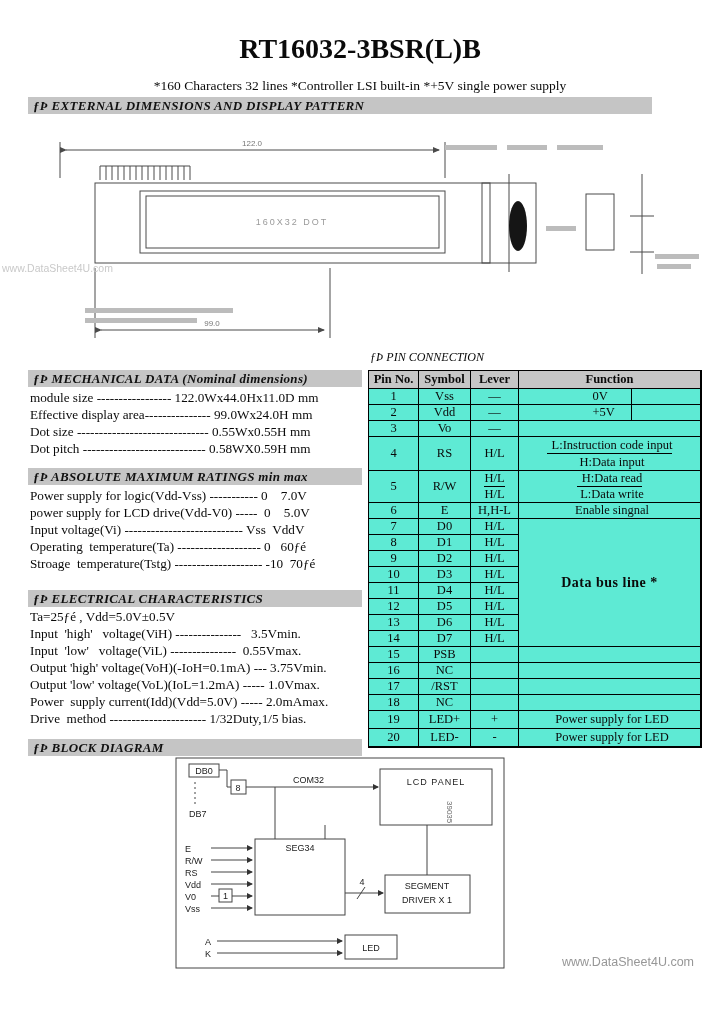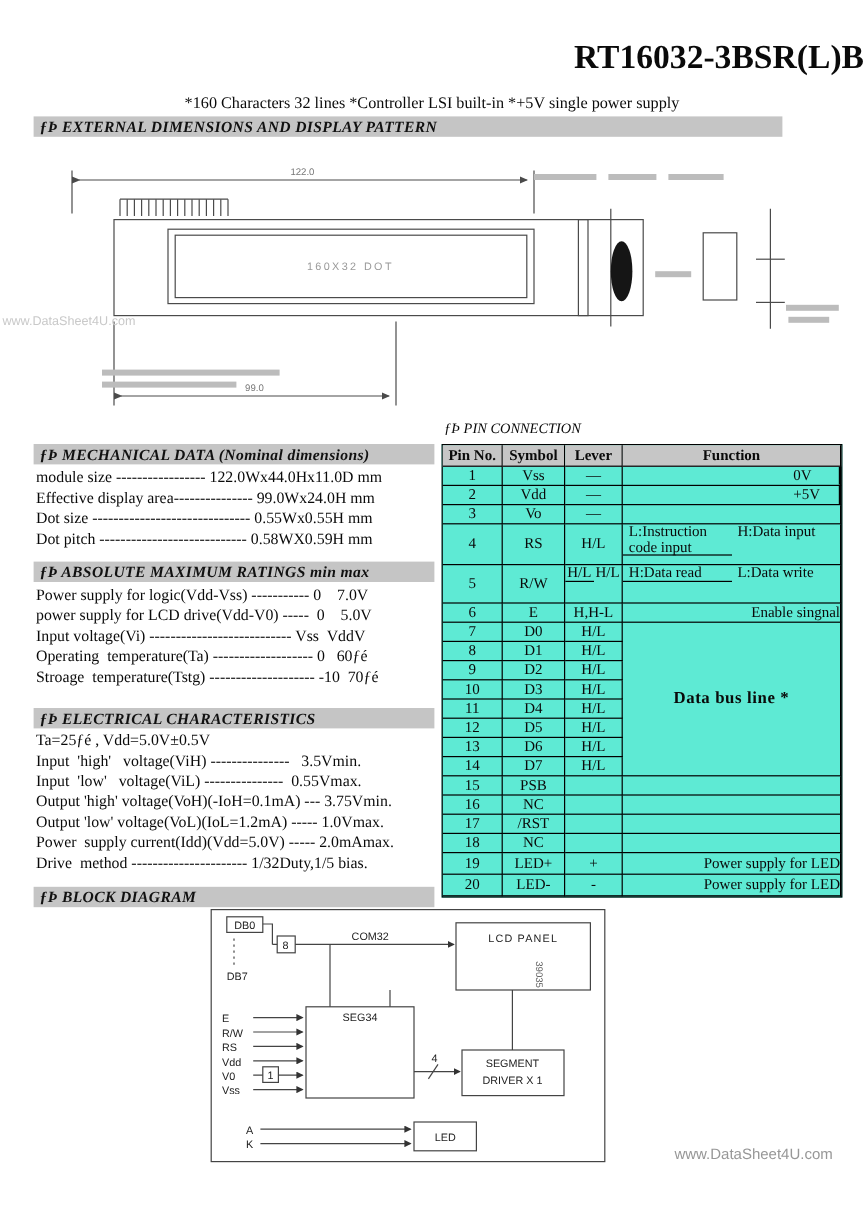--- a/index.html
+++ b/index.html
@@ -1,37 +1,37 @@
 <!DOCTYPE html>
 <html><head>
 <meta charset="utf-8">
 <style>
   *{margin:0;padding:0;box-sizing:border-box}
   html,body{width:720px;height:1012px}
   body{background:#fff;font-family:"Liberation Serif","DejaVu Serif",serif;color:#0a0a0a;position:relative;overflow:hidden}
   .abs{position:absolute}
-  .title{top:33px;left:0;width:720px;text-align:right;font-size:28px;font-weight:bold}
+  .title{top:33px;left:0;width:720px;text-align:center;font-size:28px;font-weight:bold}
   .subtitle{top:78px;left:0;width:720px;text-align:center;font-size:13.5px}
   .secbar{height:17px;background:#c5c5c5;font-weight:bold;font-style:italic;font-size:13px;line-height:17px;padding-left:5px;letter-spacing:.3px;color:#111}
   .pinhdr{font-weight:normal;font-style:italic;font-size:12px}
   .specline{white-space:pre;font-size:13.2px;line-height:17px}
   .wm-left{left:2px;top:262px;font-family:"Liberation Sans",sans-serif;font-size:10.5px;color:#c9c9c9}
   .wm-right{left:562px;top:955px;font-family:"Liberation Sans",sans-serif;font-size:12.5px;color:#979797}
 
   
   .pintable{position:absolute;left:368px;top:370px;width:334px;display:grid;
     grid-template-columns:50px 52px 48px 182px;
     grid-template-rows:18px 16px 16px 16px 34px 32px 16px repeat(8,16px) repeat(4,16px) 18px 18px;
     border:1px solid #000;font-size:12.5px;background:#5eead4}
   .cl{border-right:1px solid #000;border-bottom:1px solid #000;display:flex;align-items:center;justify-content:center;line-height:1;overflow:hidden}
   .hd{background:#c6c6c6;font-weight:bold}
-  .f{justify-content:flex-end;padding-left:5px}
+  .f{justify-content:center;padding-left:5px}
   .fw{padding-left:0}
   .fsub{width:44px;height:100%;border-right:1px solid #000;display:flex;align-items:center;padding-left:5px}
-  .split{flex-direction:row;align-items:flex-start;justify-content:stretch;padding:0}
+  .split{flex-direction:column;align-items:center;justify-content:stretch;padding:0}
   .sub{flex:1;display:flex;align-items:center;justify-content:center}
   .sb{border-bottom:1px solid #000}
   .fl{justify-content:flex-start;padding-left:5px}
   .merged{grid-row:span 8;font-weight:bold;font-size:14px;letter-spacing:.5px;justify-content:center}
 
   
   .dsvg text,.bsvg text{font-family:"Liberation Sans",sans-serif}
   .tt{font-size:8px;fill:#777}
   .tc{text-anchor:middle}
   .disp{font-size:9px;fill:#9a9a9a;letter-spacing:2px}

